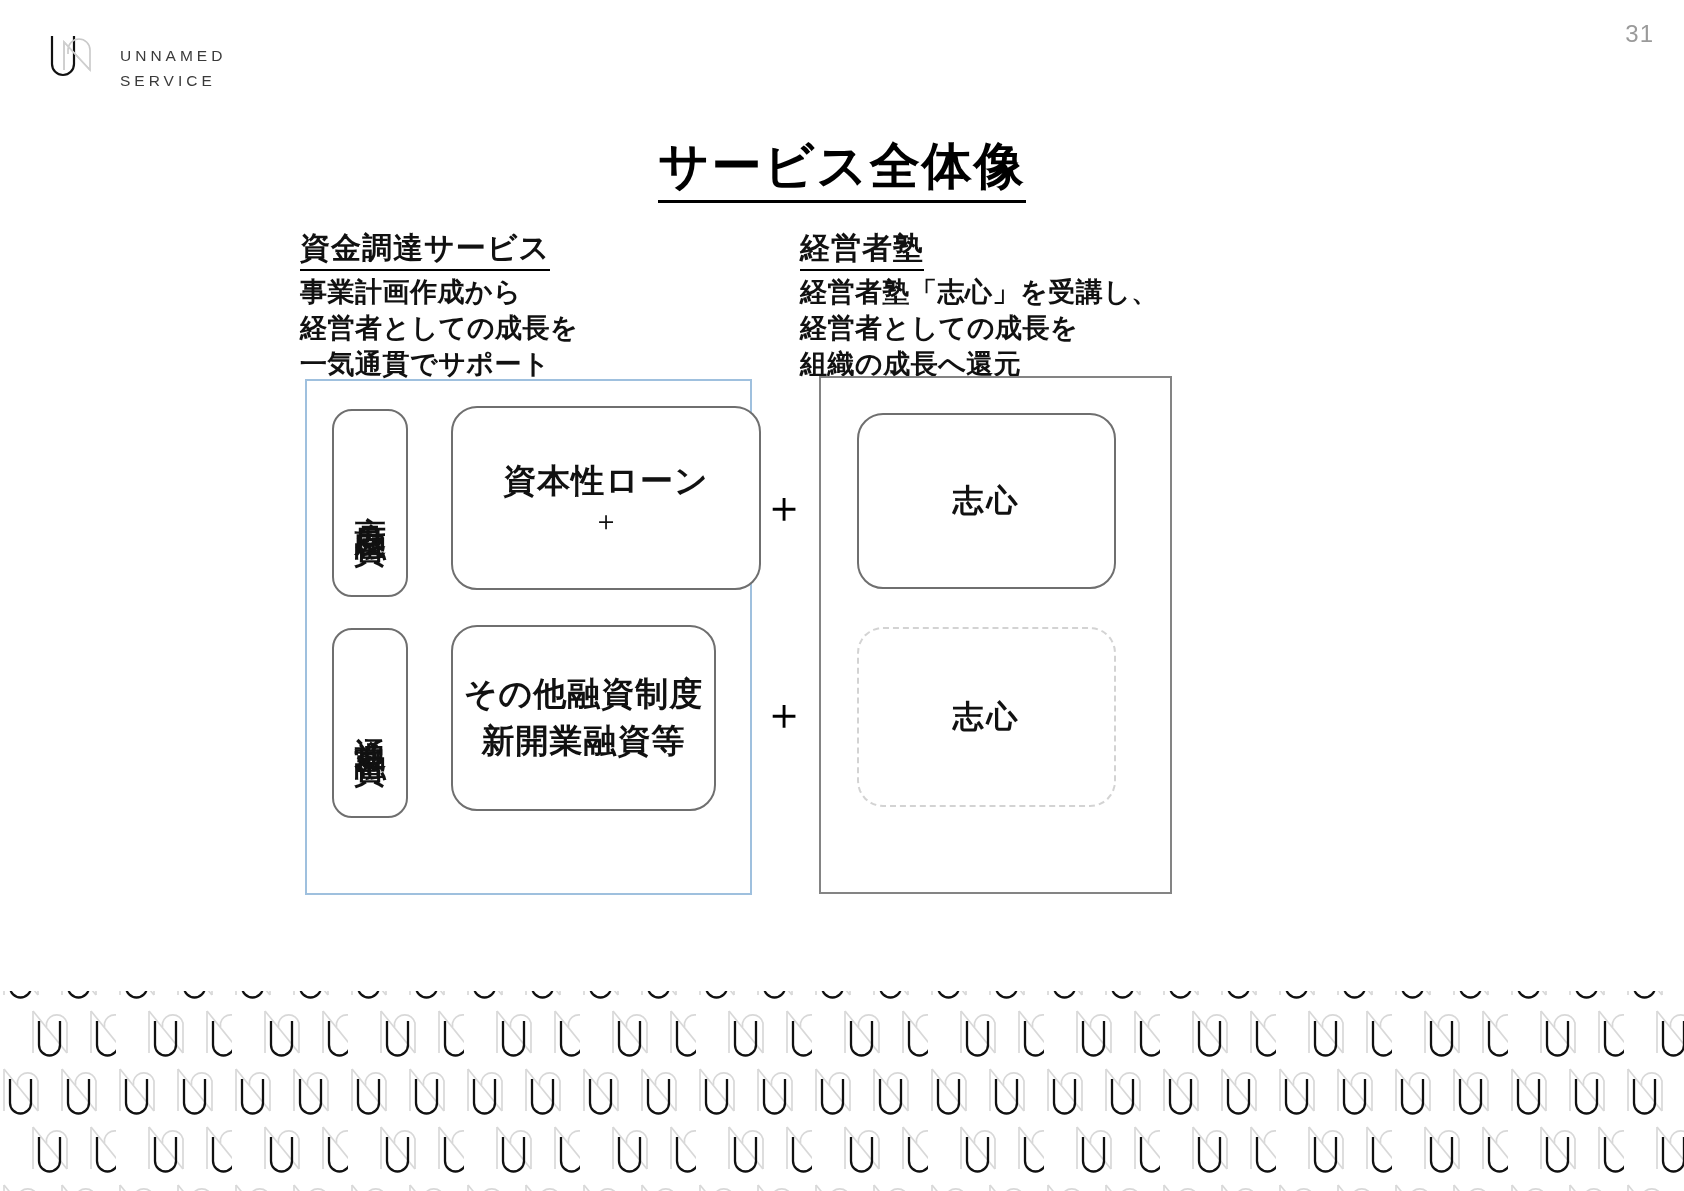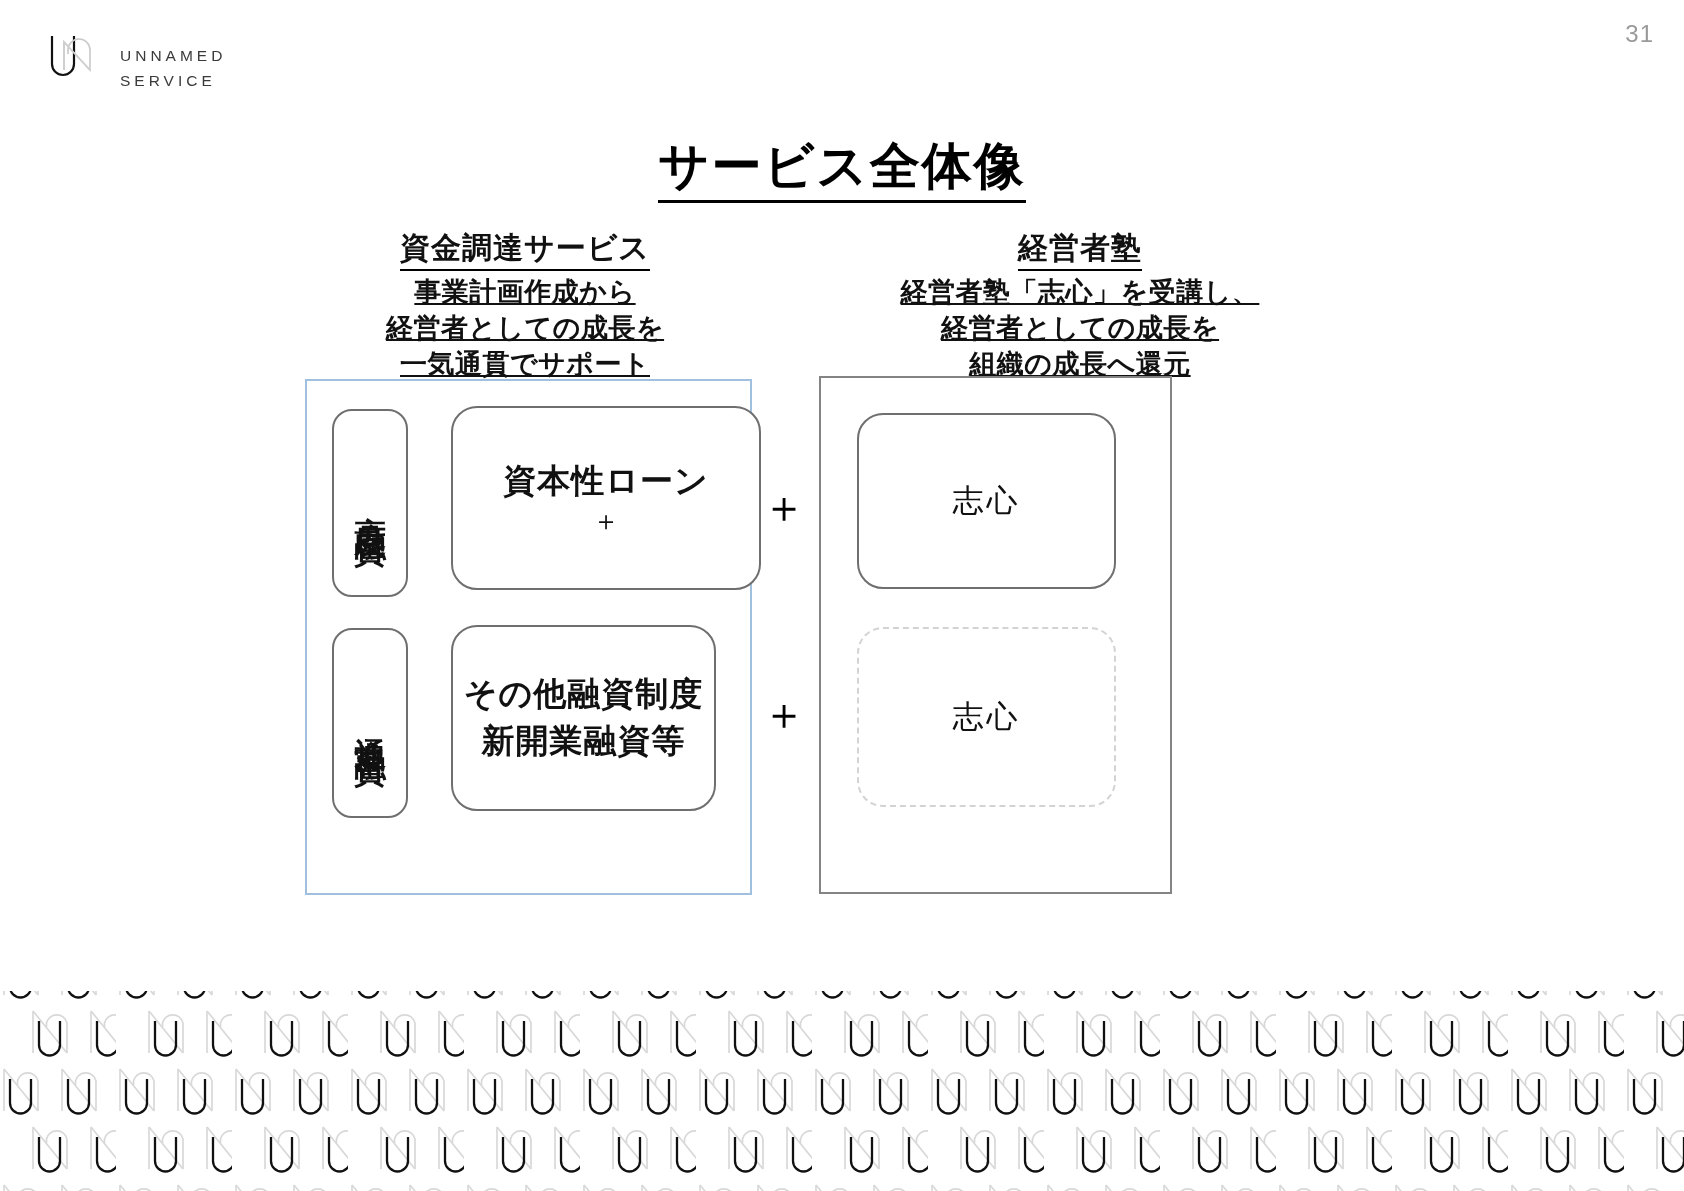--- a/index.html
+++ b/index.html
@@ -63,23 +63,21 @@
   }
   .slide-title span {
     display: inline-block;
     border-bottom: 3px solid #000000;
     padding-bottom: 5px;
   }
 
   
   .col-head {
     position: absolute;
-    text-align: center;
     line-height: 1.30;
-    text-decoration: underline;
   }
   .col-head .head-title {
     font-size: 30px;
     font-weight: bold;
     letter-spacing: 1px;
     display: inline-block;
     border-bottom: 2.5px solid #000000;
     padding-bottom: 2px;
     margin-bottom: 3px;
   }
@@ -158,21 +156,21 @@
 
   
   #box-advanced-label { left: 332px; top: 409px; height: 188px; }
   #box-advanced-body  { left: 451px; top: 406px; width: 310px; height: 184px; }
   #box-normal-label   { left: 332px; top: 628px; height: 190px; }
   #box-normal-body    { left: 451px; top: 625px; width: 265px; height: 186px; }
 
   
   #box-shishin-1 { left: 857px; top: 413px; width: 259px; height: 176px; }
   #box-shishin-2 { left: 857px; top: 627px; width: 259px; height: 180px; }
-  .lbl-md { font-size: 31px; font-weight: normal; letter-spacing: 3px; }
+  .lbl-md { font-size: 31px; font-weight: bold; letter-spacing: 3px; }
 
   
   .plus-sign {
     position: absolute;
     font-size: 44px;
     line-height: 1;
     color: #000000;
     font-family: "Liberation Sans", "DejaVu Sans", sans-serif;
     font-weight: 300;
   }

